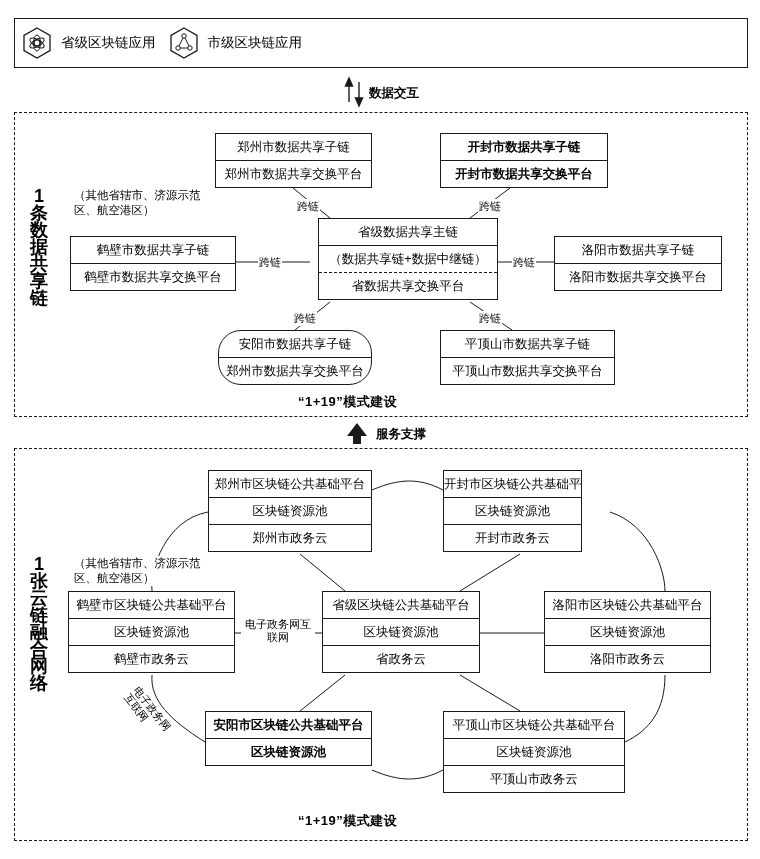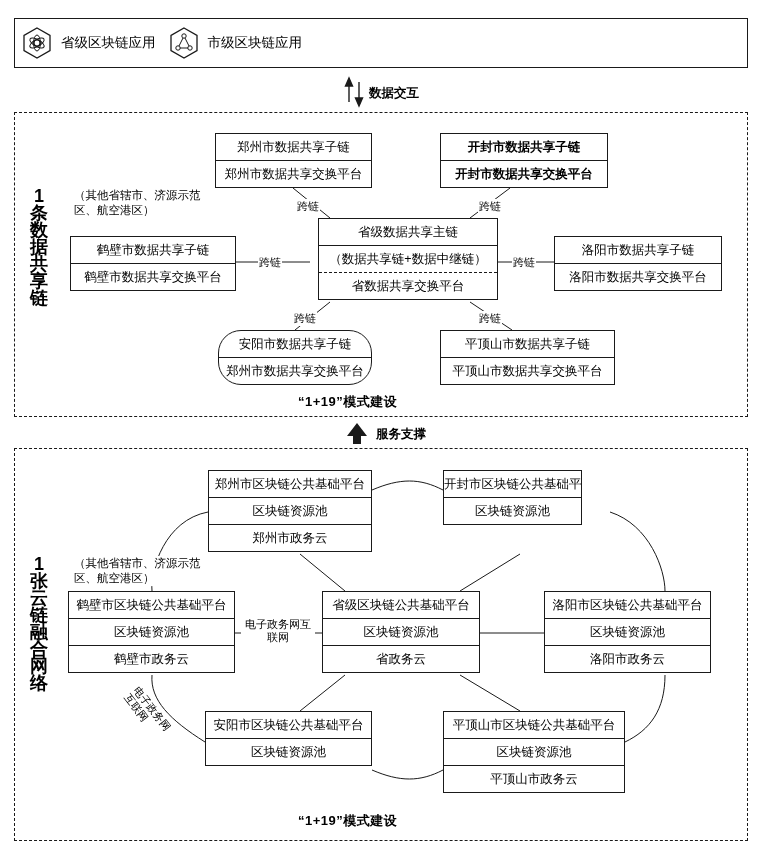--- a/index.html
+++ b/index.html
@@ -302,35 +302,36 @@
 
   <div class="node" style="left:208px; top:470px; width:164px;">
     <div class="row">郑州市区块链公共基础平台</div>
     <div class="row">区块链资源池</div>
     <div class="row">郑州市政务云</div>
   </div>
 
   <div class="node" style="left:443px; top:470px; width:139px;">
     <div class="row">开封市区块链公共基础平台</div>
     <div class="row">区块链资源池</div>
+    <div class="row">开封市政务云</div>
   </div>
 
   <div class="node" style="left:68px; top:591px; width:167px;">
     <div class="row">鹤壁市区块链公共基础平台</div>
     <div class="row">区块链资源池</div>
     <div class="row">鹤壁市政务云</div>
   </div>
 
   <div class="node" style="left:544px; top:591px; width:167px;">
     <div class="row">洛阳市区块链公共基础平台</div>
     <div class="row">区块链资源池</div>
     <div class="row">洛阳市政务云</div>
   </div>
 
-  <div class="node" style="left:205px; top:711px; width:167px;">
+  <div class="node" style="left:205px; top:711px; width:167px;font-weight:bold;">
     <div class="row">安阳市区块链公共基础平台</div>
     <div class="row">区块链资源池</div>
   </div>
 
   <div class="node" style="left:443px; top:711px; width:182px;">
     <div class="row">平顶山市区块链公共基础平台</div>
     <div class="row">区块链资源池</div>
     <div class="row">平顶山市政务云</div>
   </div>
 

